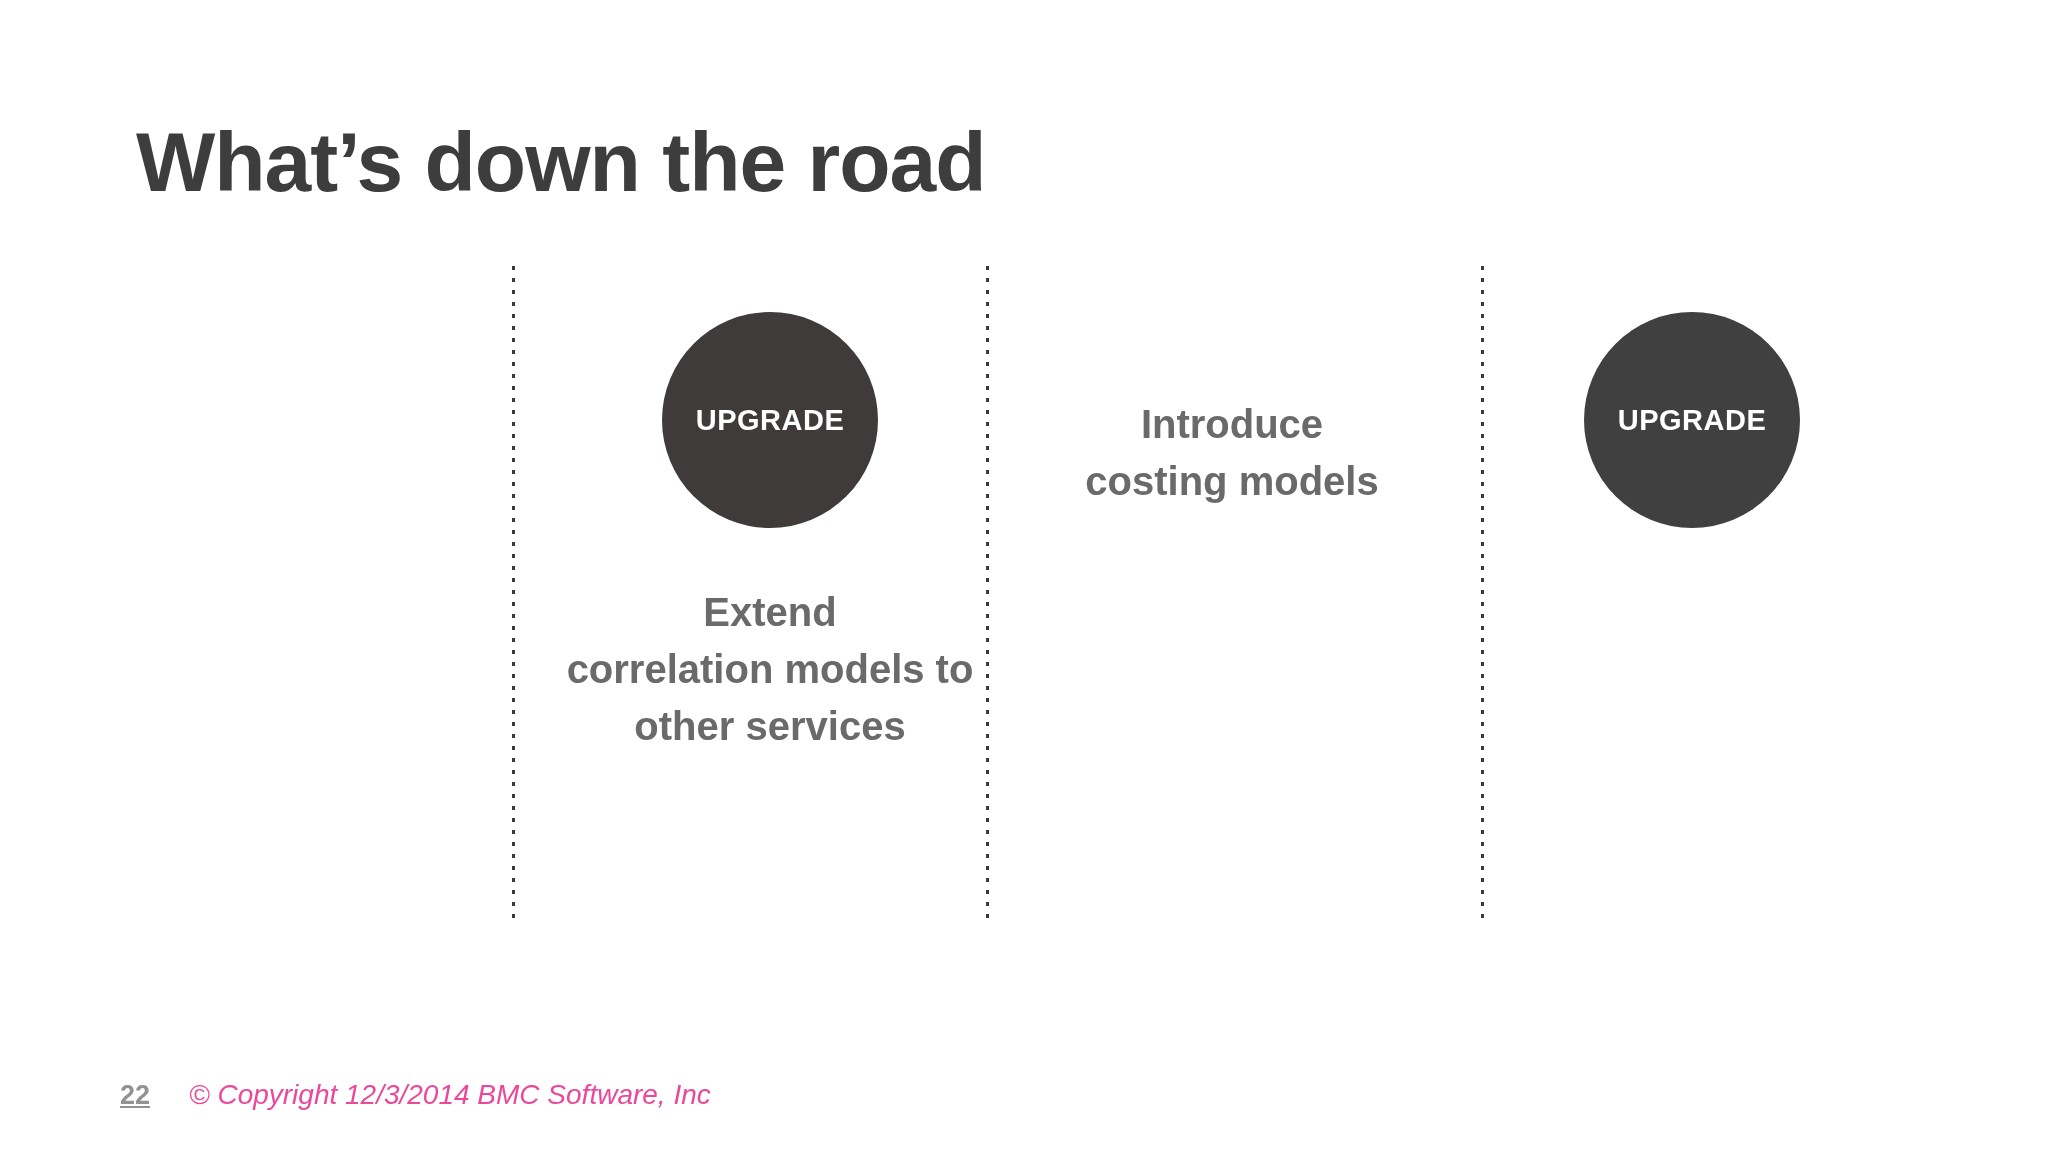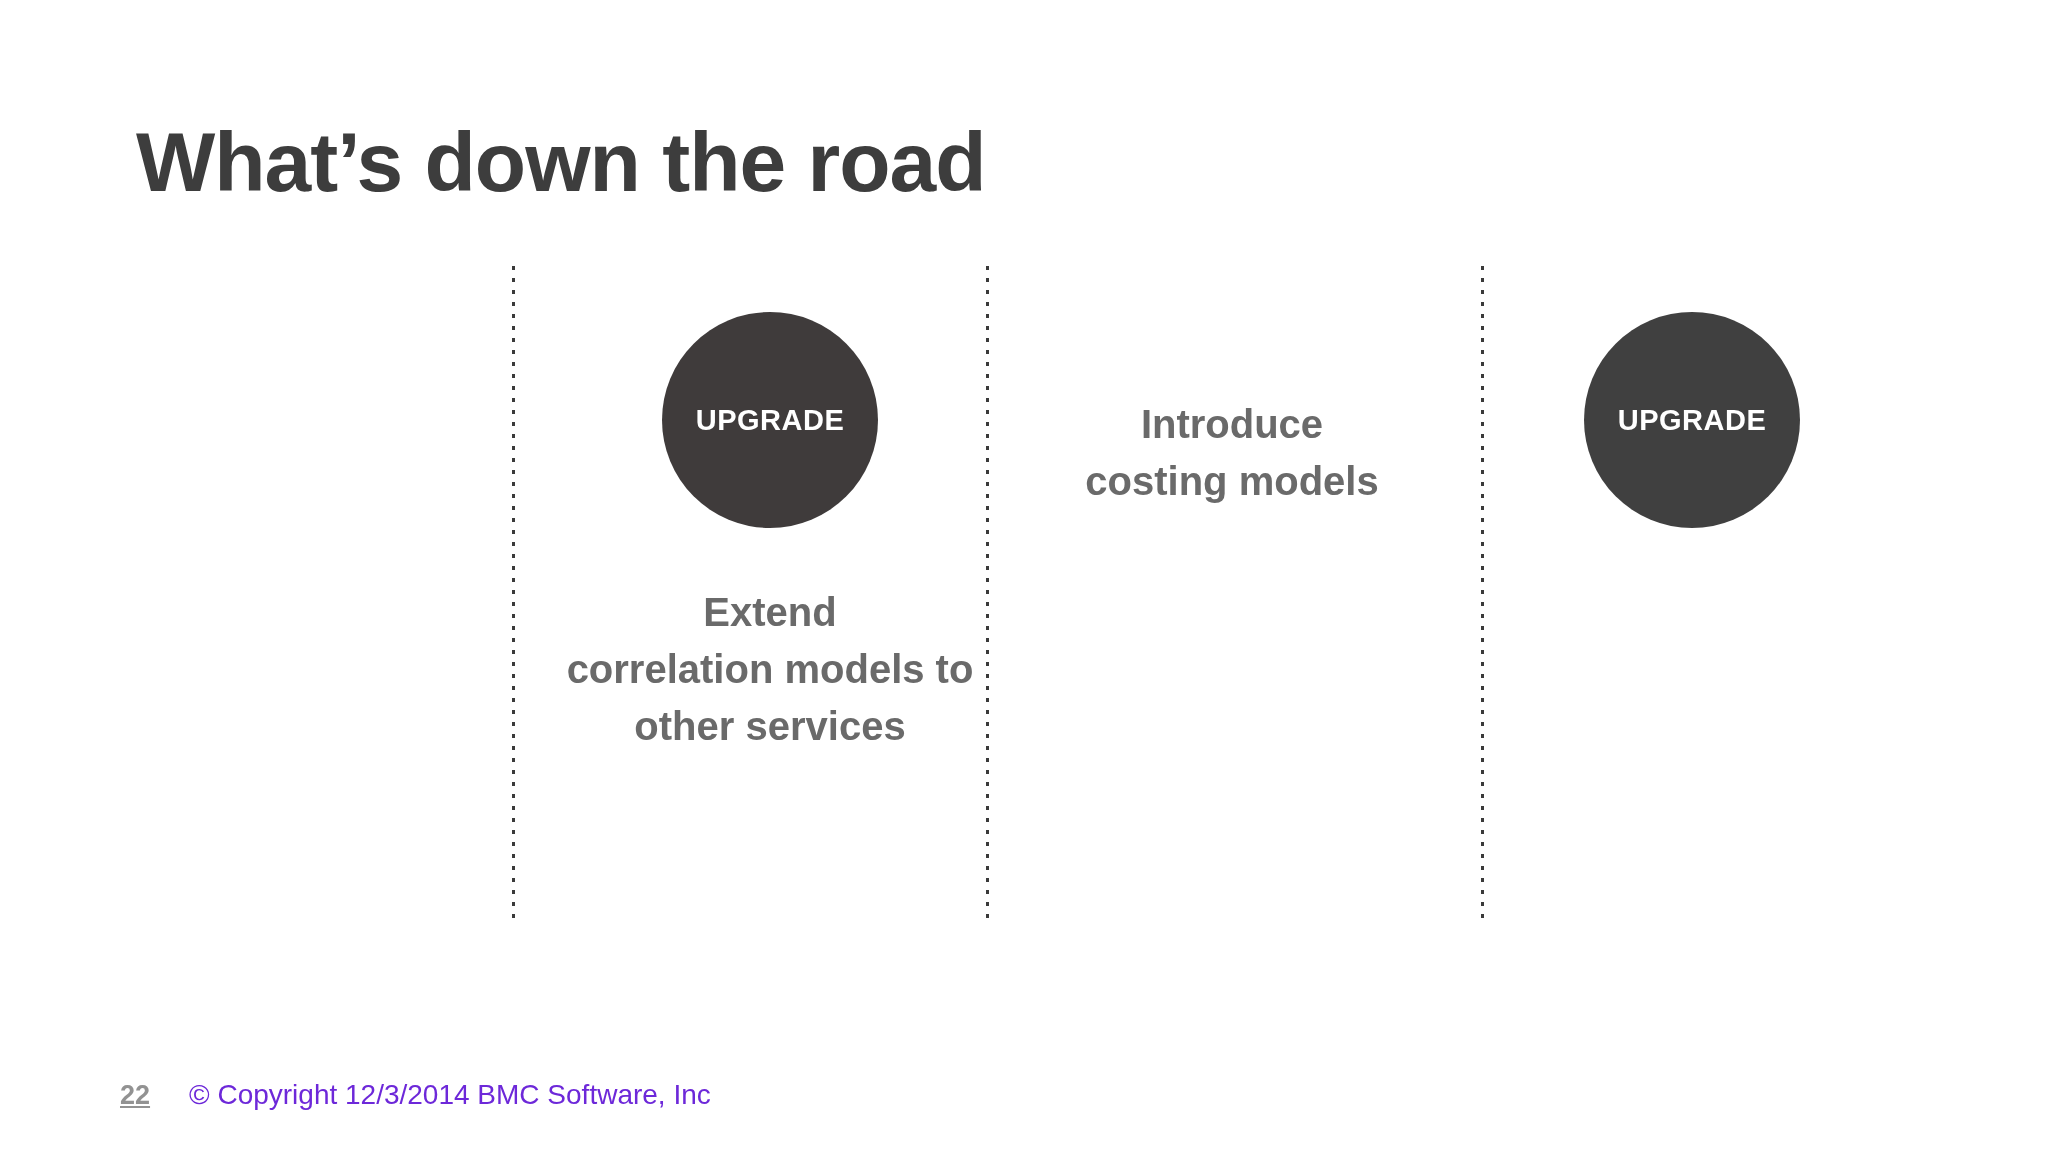--- a/index.html
+++ b/index.html
@@ -87,22 +87,23 @@
     font-weight: 700;
     color: #929292;
     text-decoration: underline;
   }
   .copyright {
     position: absolute;
     left: 189px;
     top: 1079px;
     font-size: 28px;
     font-weight: 400;
-    color: #6d28d9;
+    color: #ec4899;
     white-space: nowrap;
+    font-style: italic;
   }
 </style>
 </head>
 <body>
 
 <div class="slide">
 
   <h1 class="title">What’s down the road</h1>
 
   <div class="sep sep1"></div>

